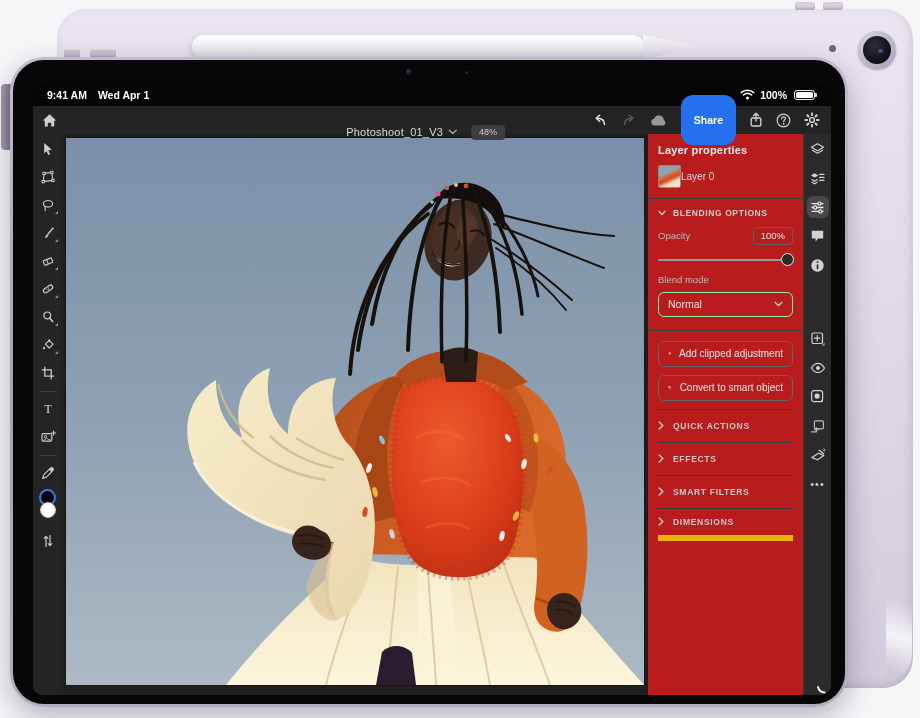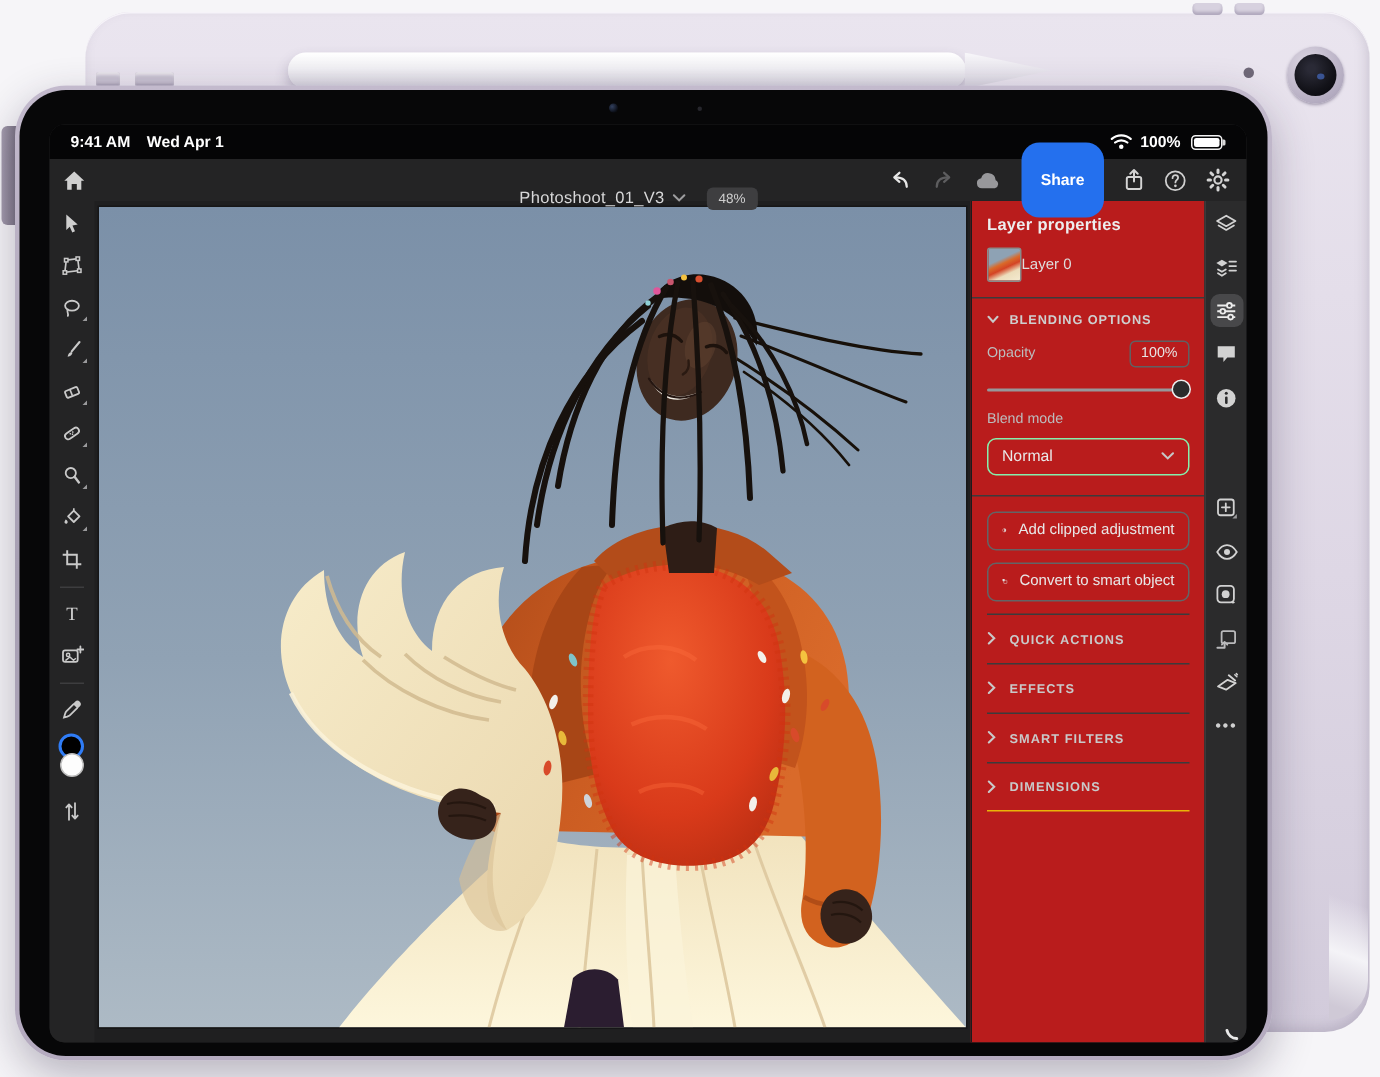--- a/index.html
+++ b/index.html
@@ -103,21 +103,21 @@
   .bm-select{margin-top:7px;height:25px;border:1px solid #86efac;border-radius:6px;display:flex;
     align-items:center;justify-content:space-between;padding:0 9px;}
   .bm-value{font-size:10.5px;color:#e9e9e9;}
   .btn-stack{margin-top:10px;}
   .p-btn{height:26px;border:1px solid #646466;border-radius:6px;display:flex;align-items:center;gap:8px;
     padding:0 9px;margin-bottom:8px;}
   .p-btn span.lbl{font-size:10px;color:#e8e8e8;white-space:nowrap;}
   .sections{margin-top:3px;}
   .sec-row{height:33px;display:flex;align-items:center;gap:9px;border-top:1px solid #3b3b3c;
     font-size:8.5px;font-weight:700;color:#c9c9c9;letter-spacing:.7px;}
-  .sec-row:last-child{border-bottom:1px solid #eab308;}
+  .sec-row:last-child{border-bottom:6px solid #eab308;}
 
   
   .iconrail{width:28px;background:#2b2b2c;border-left:1px solid #3a3a3b;display:flex;flex-direction:column;
     align-items:center;padding-top:4px;flex:0 0 auto;position:relative;}
   .rr-icon{width:22px;height:22px;margin-bottom:7px;display:flex;align-items:center;justify-content:center;position:relative;}
   .rr-icon.selected{background:#48484a;border-radius:6px;}
   .rr-gap{height:45px;}
   .rr-more{color:#cfcfcf;font-size:11px;letter-spacing:1px;line-height:1;}
   .corner-arc{position:absolute;right:2px;bottom:1px;}
 </style>

